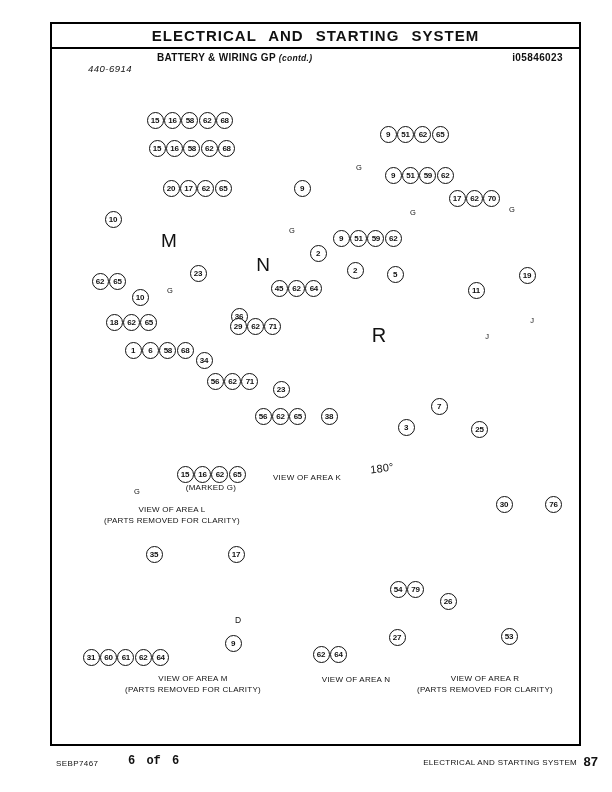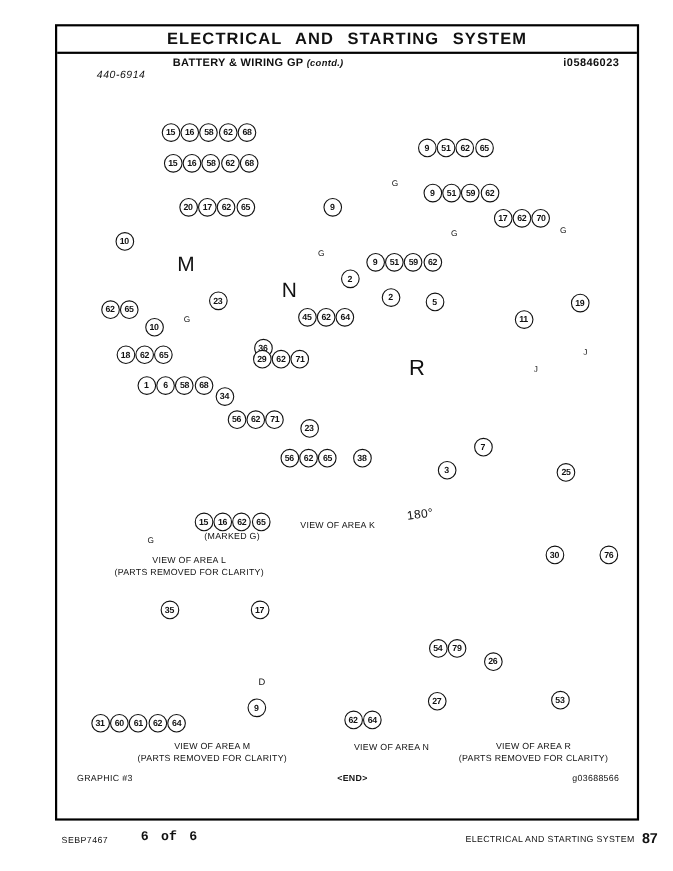--- a/index.html
+++ b/index.html
@@ -268,21 +268,21 @@
       <div class="callout" style="left: 241.3px; top: 372.5px;">71</div>
       <div class="callout" style="left: 272.5px; top: 380.5px;">23</div>
       <div class="callout" style="left: 254.5px; top: 407.5px;">56</div>
       <div class="callout" style="left: 271.9px; top: 407.5px;">62</div>
       <div class="callout" style="left: 289.3px; top: 407.5px;">65</div>
       <div class="callout" style="left: 320.5px; top: 407.5px;">38</div>
       <div class="callout" style="left: 397.5px; top: 418.5px;">3</div>
       <div class="callout" style="left: 430.5px; top: 397.5px;">7</div>
       <div class="callout" style="left: 467.5px; top: 281.5px;">11</div>
       <div class="callout" style="left: 518.5px; top: 266.5px;">19</div>
-      <div class="callout" style="left: 506px; top: 420.5px;">25</div>
+      <div class="callout" style="left: 471px; top: 420.5px;">25</div>
       <div class="callout" style="left: 495.5px; top: 495.5px;">30</div>
       <div class="callout" style="left: 512.9px; top: 495.5px; margin-left: 32px;">76</div>
       <div class="callout" style="left: 439.5px; top: 592.5px;">26</div>
       <div class="callout" style="left: 500.5px; top: 627.5px;">53</div>
       <div class="callout" style="left: 176.5px; top: 465.5px;">15</div>
       <div class="callout" style="left: 193.9px; top: 465.5px;">16</div>
       <div class="callout" style="left: 211.3px; top: 465.5px;">62</div>
       <div class="callout" style="left: 228.7px; top: 465.5px;">65</div>
       <div class="callout" style="left: 145.5px; top: 545.5px;">35</div>
       <div class="callout" style="left: 227.5px; top: 545.5px;">17</div>
@@ -328,25 +328,20 @@
       </div>
       <div class="view-label" style="left: 356px; top: 675px;">
         <div>VIEW OF AREA N</div>
       </div>
       <div class="view-label" style="left: 485px; top: 674px;">
         <div>VIEW OF AREA R</div>
         <div>(PARTS REMOVED FOR CLARITY)</div>
       </div>
     </div>
 
-  <div class="graphic-footer">
-    <span>GRAPHIC #3</span>
-    <span style="font-weight:700;">&lt;END&gt;</span>
-    <span>g03688566</span>
-  </div>
 
   <div class="page-footer">
     <span class="f-code">SEBP7467</span>
     <span class="f-pageof">6 of 6</span>
     <span class="f-right">ELECTRICAL AND STARTING SYSTEM</span>
     <span class="f-pagenum">87</span>
   </div>
 
 </div>
 

